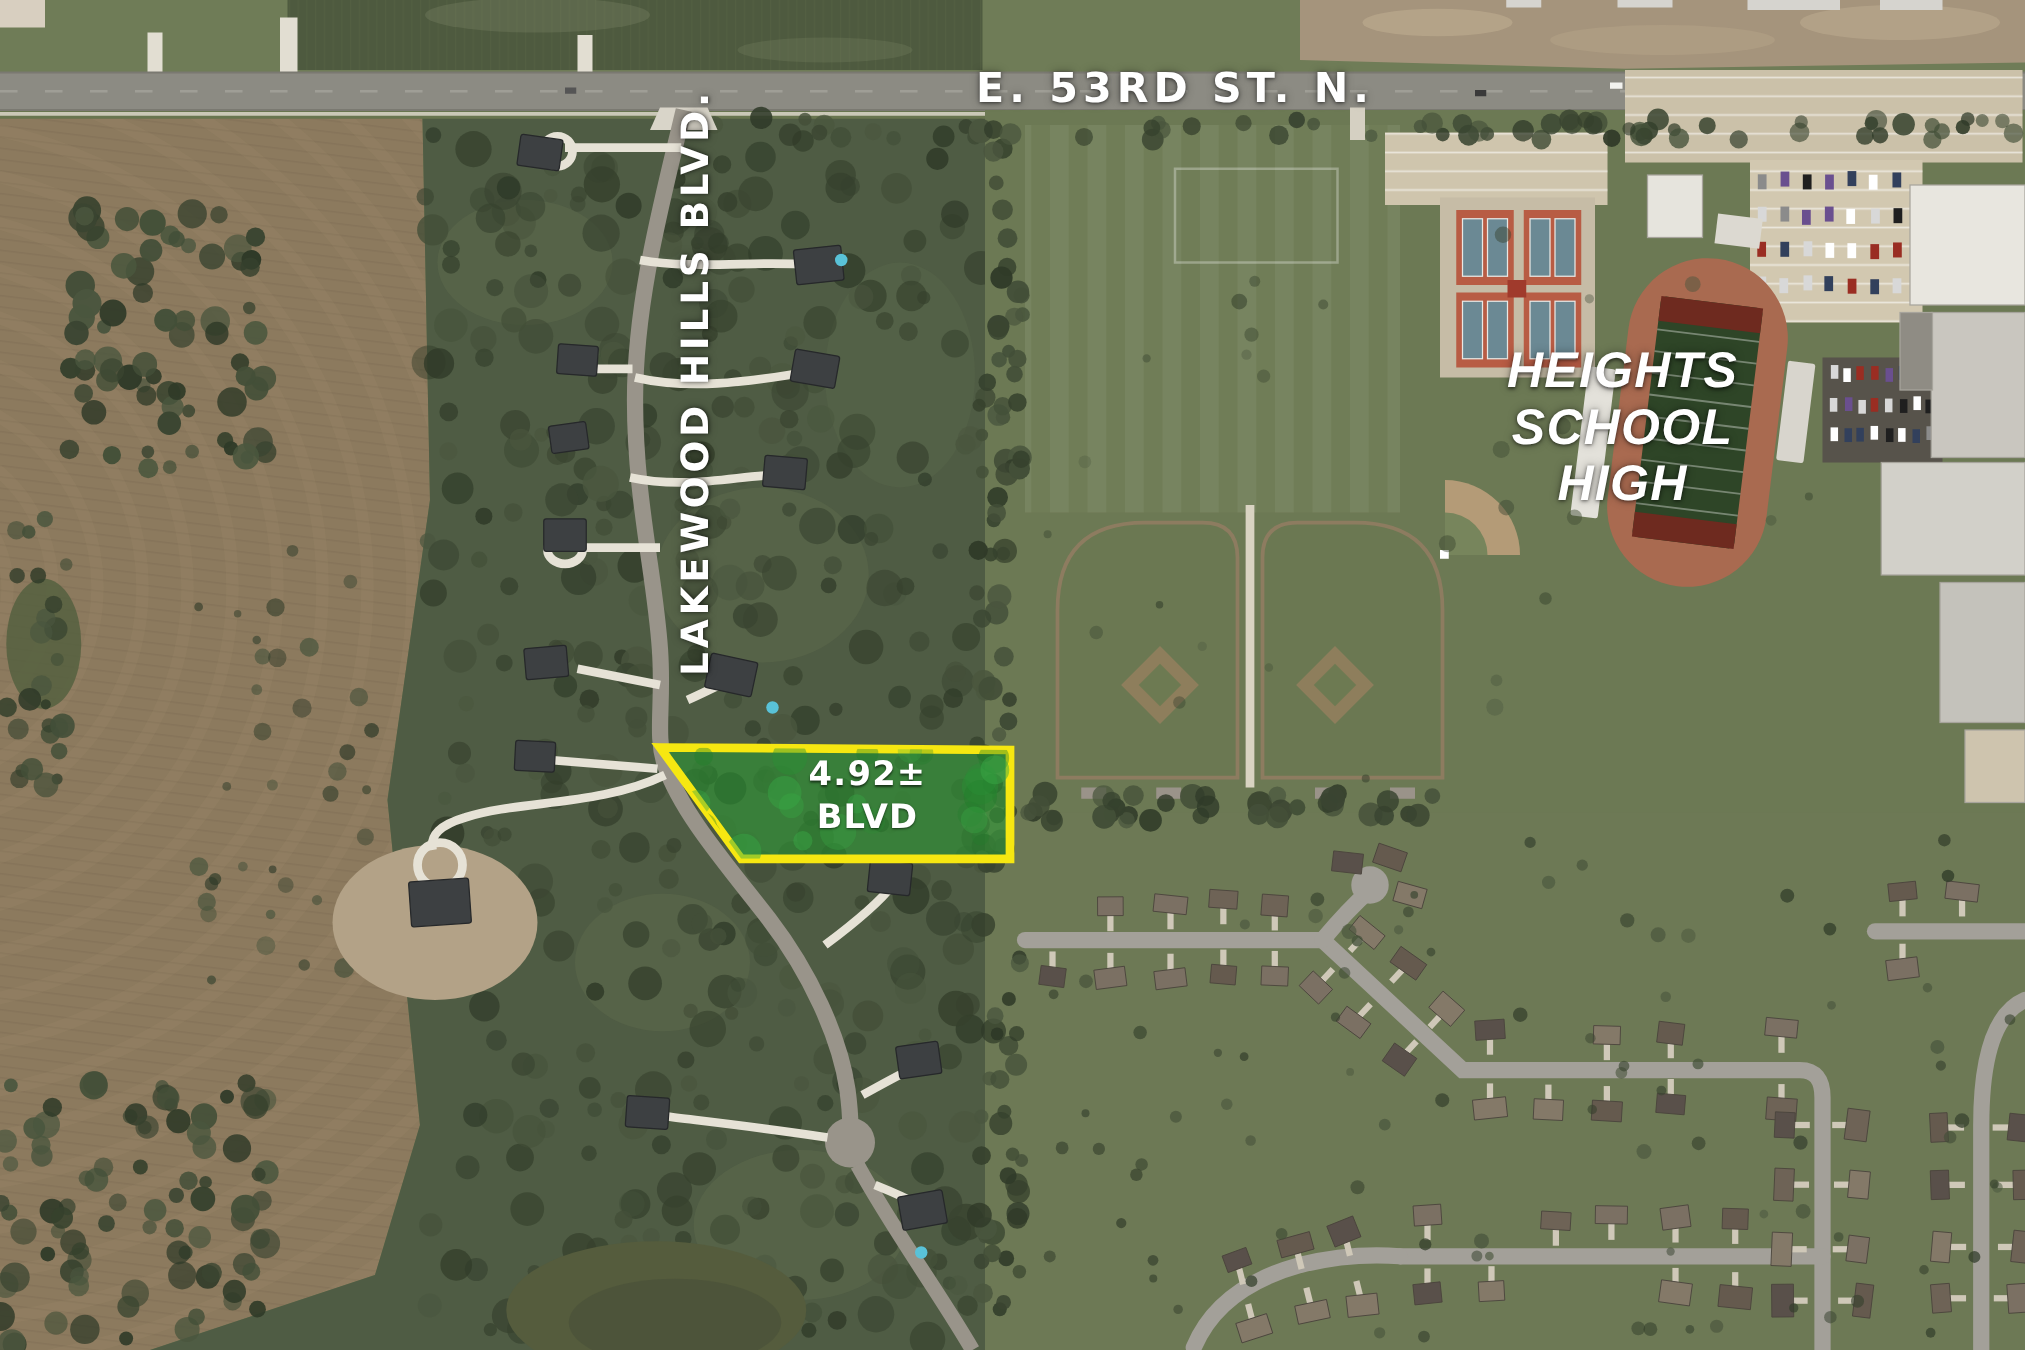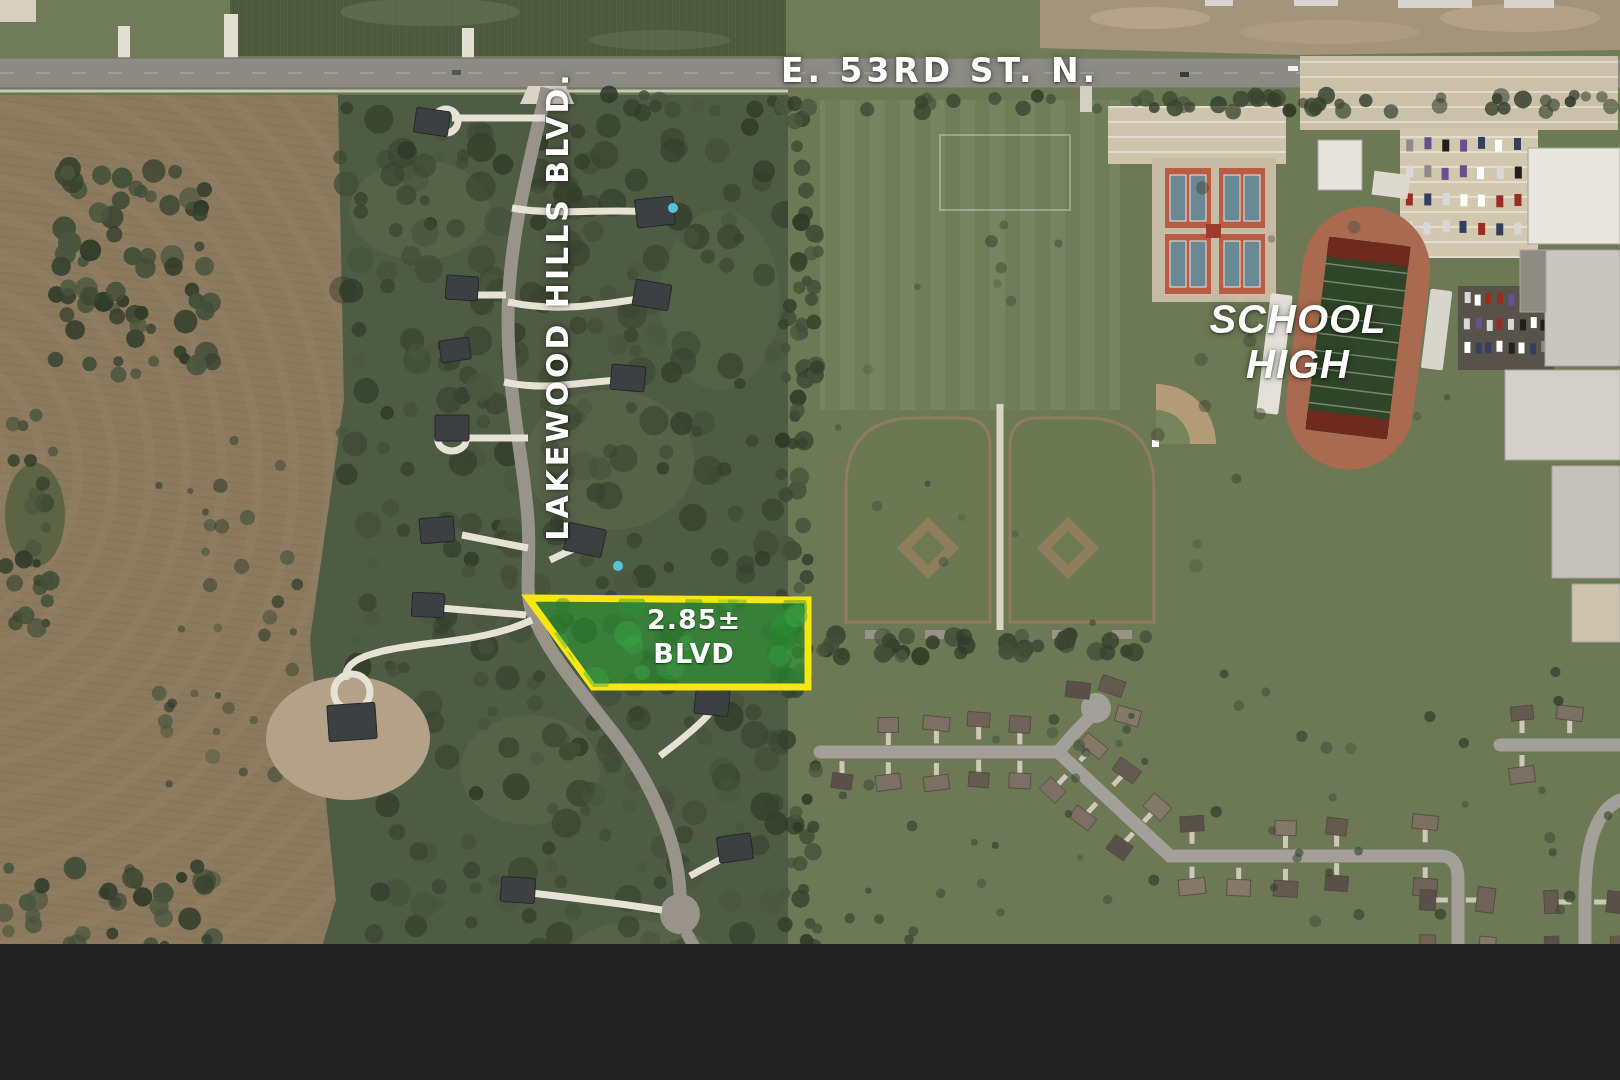--- a/index.html
+++ b/index.html
@@ -1,16 +1,16 @@
 <!DOCTYPE html>
 <html><head>
 <meta charset="utf-8">
 <style>
   html,body{margin:0;padding:0;background:#222;}
-  .stage{position:relative;width:1620px;height:944px;overflow:hidden;
+  .stage{position:relative;width:1620px;height:1080px;overflow:hidden;
          font-family:"DejaVu Sans","Liberation Sans",sans-serif;background:#68754f;}
   .stage svg{position:absolute;left:0;top:0;}
   .lbl{position:absolute;color:#fff;font-weight:bold;white-space:nowrap;
        text-shadow:0 1px 3px rgba(0,0,0,.55),0 0 8px rgba(0,0,0,.35);}
   #lbl-e53{left:940px;top:70px;transform:translate(-50%,-50%);
            font-size:33px;letter-spacing:4px;}
   #lbl-lakewood{left:557px;top:306px;transform:translate(-50%,-50%) rotate(-90deg);
            font-size:30px;letter-spacing:3px;}
   #lbl-school{left:1298px;top:342px;transform:translate(-50%,-50%);
            font-family:"Liberation Sans",sans-serif;font-style:italic;font-weight:bold;
@@ -1466,20 +1466,21 @@
           <circle cx="779.4" cy="655.8" r="10.7" fill="#38a844" opacity="0.35"></circle>
           <circle cx="795.0" cy="606.4" r="12.3" fill="#1f7d2a" opacity="0.39"></circle>
           <circle cx="795.9" cy="615.9" r="11.5" fill="#38a844" opacity="0.48"></circle>
         </g>
   </g>
 </svg>
 
   <div class="lbl" id="lbl-e53">E. 53RD ST. N.</div>
   <div class="lbl" id="lbl-lakewood">LAKEWOOD HILLS BLVD.</div>
   <div class="lbl" id="lbl-school">
+    <div>HEIGHTS</div>
     <div>SCHOOL</div>
     <div>HIGH</div>
   </div>
   <div class="lbl" id="lbl-parcel">
-    <div>2.85±</div>
+    <div>4.92±</div>
     <div>BLVD</div>
   </div>
 </div>
 
 </body></html>

